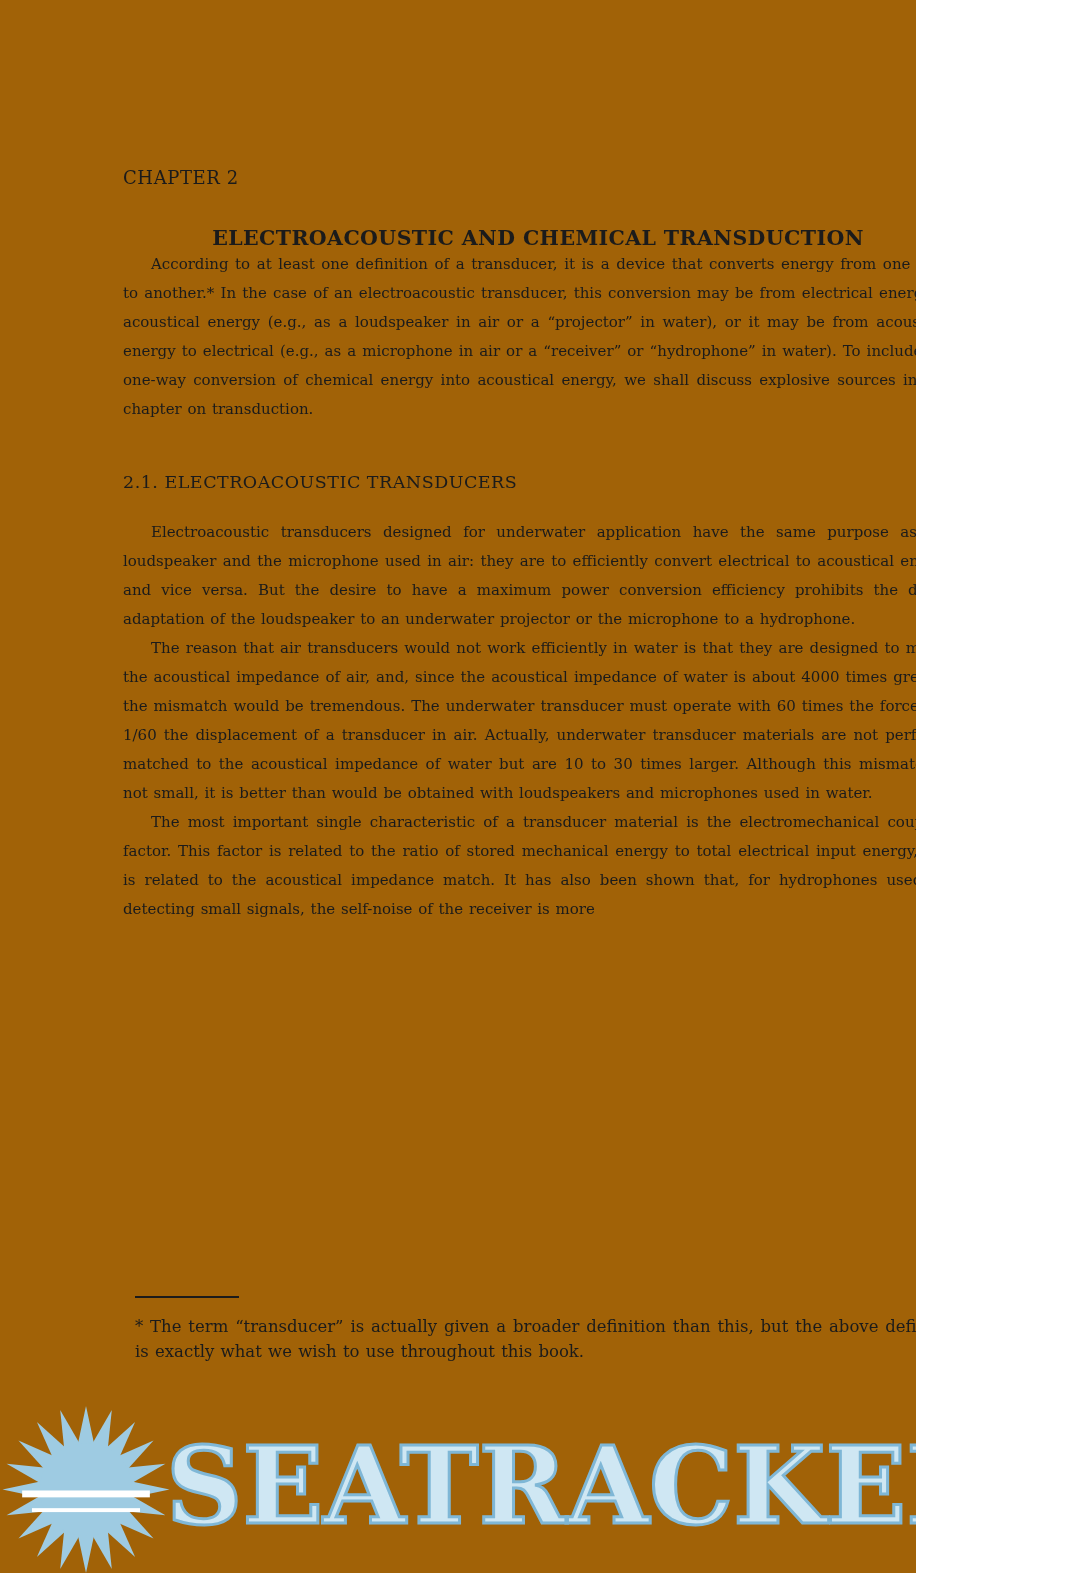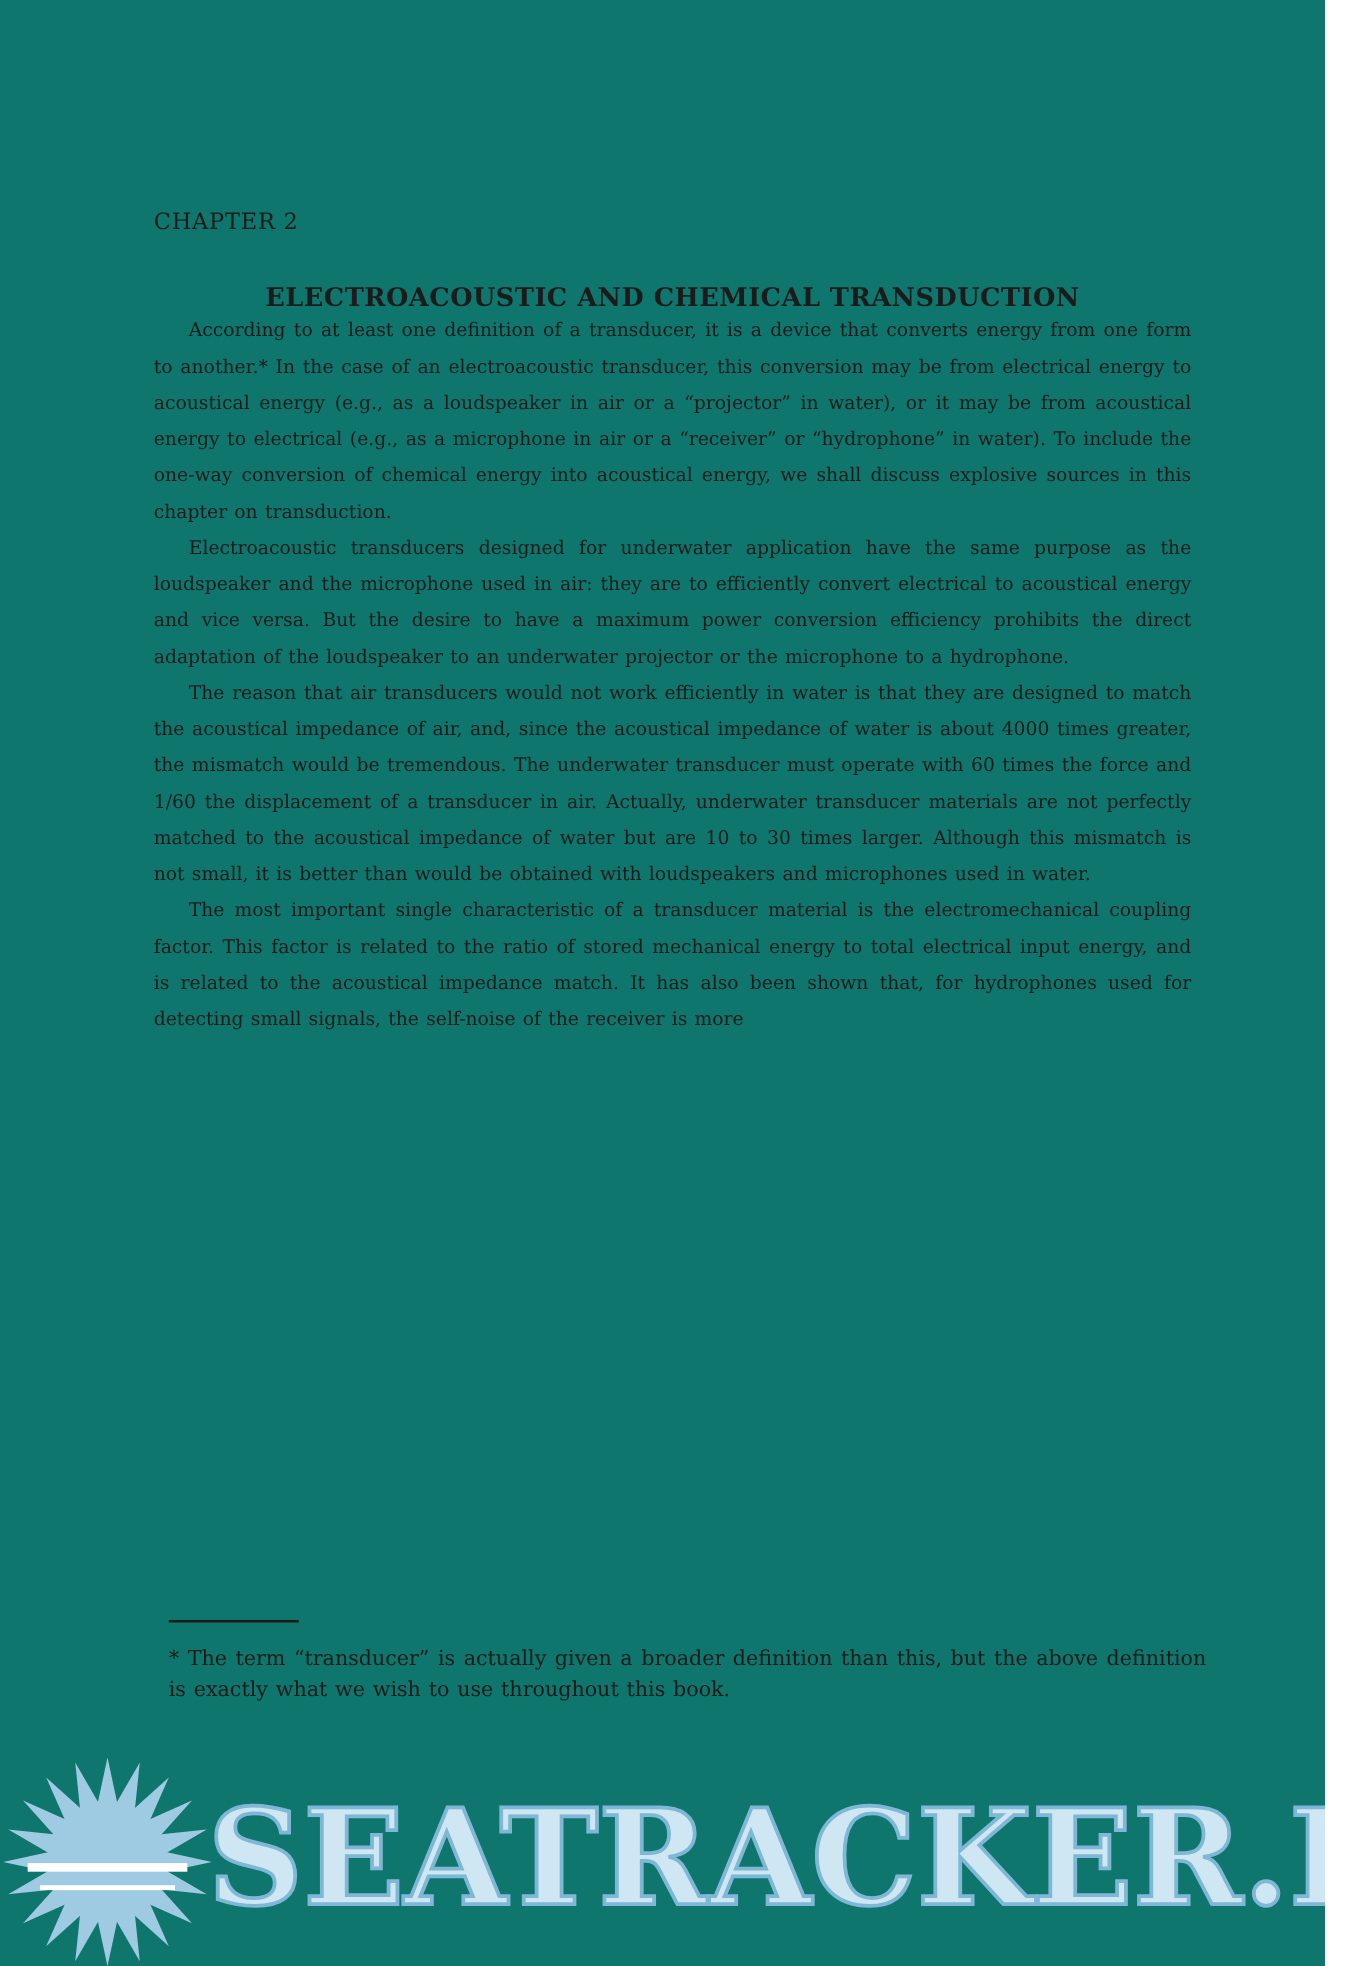--- a/index.html
+++ b/index.html
@@ -2,27 +2,26 @@
 <html><head>
 <meta charset="utf-8">
 <style>
   html, body {
     margin: 0;
     padding: 0;
     background: #ffffff;
   }
   .page {
     position: relative;
-    width: 1048px;
+    width: 916px;
     height: 1573px;
-    background: #0f766e;
+    background: #a16207;
     overflow: hidden;
     font-family: "DejaVu Serif", "Liberation Serif", serif;
     color: #1b1b1b;
-    padding-left: 12px;
   }
   .content {
     position: absolute;
     left: 123px;
     top: 167px;
     width: 830px;
   }
   .chapter-label {
     font-size: 18px;
     letter-spacing: 0.6px;
@@ -105,20 +104,21 @@
 
 <div class="page">
 
   <div class="content">
     <div class="chapter-label">CHAPTER 2</div>
 
     <div class="page-title">ELECTROACOUSTIC AND CHEMICAL TRANSDUCTION</div>
 
     <p class="body-text intro">According to at least one definition of a transducer, it is a device that converts energy from one form to another.* In the case of an electroacoustic transducer, this conversion may be from electrical energy to acoustical energy (e.g., as a loudspeaker in air or a “projector” in water), or it may be from acoustical energy to electrical (e.g., as a microphone in air or a “receiver” or “hydrophone” in water). To include the one-way conversion of chemical energy into acoustical energy, we shall discuss explosive sources in this chapter on transduction.</p>
 
+    <div class="section-heading">2.1. ELECTROACOUSTIC TRANSDUCERS</div>
 
     <p class="body-text">Electroacoustic transducers designed for underwater application have the same purpose as the loudspeaker and the microphone used in air: they are to efficiently convert electrical to acoustical energy and vice versa. But the desire to have a maximum power conversion efficiency prohibits the direct adaptation of the loudspeaker to an underwater projector or the microphone to a hydrophone.</p>
 
     <p class="body-text">The reason that air transducers would not work efficiently in water is that they are designed to match the acoustical impedance of air, and, since the acoustical impedance of water is about 4000 times greater, the mismatch would be tremendous. The underwater transducer must operate with 60 times the force and 1/60 the displacement of a transducer in air. Actually, underwater transducer materials are not perfectly matched to the acoustical impedance of water but are 10 to 30 times larger. Although this mismatch is not small, it is better than would be obtained with loudspeakers and microphones used in water.</p>
 
     <p class="body-text">The most important single characteristic of a transducer material is the electromechanical coupling factor. This factor is related to the ratio of stored mechanical energy to total electrical input energy, and is related to the acoustical impedance match. It has also been shown that, for hydrophones used for detecting small signals, the self-noise of the receiver is more</p>
   </div>
 
   <div class="footnote">
     <hr class="footnote-rule">

